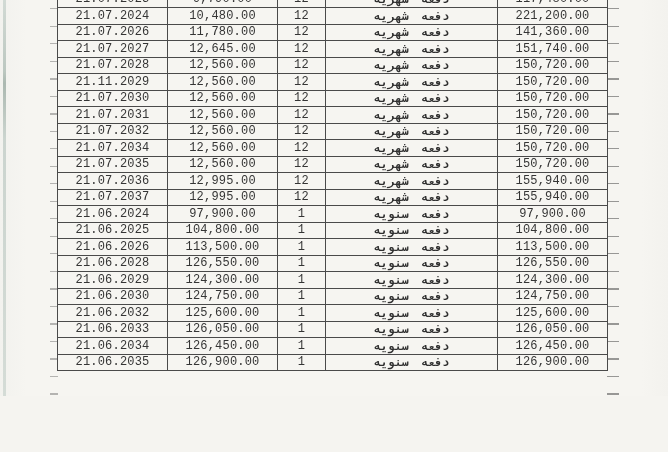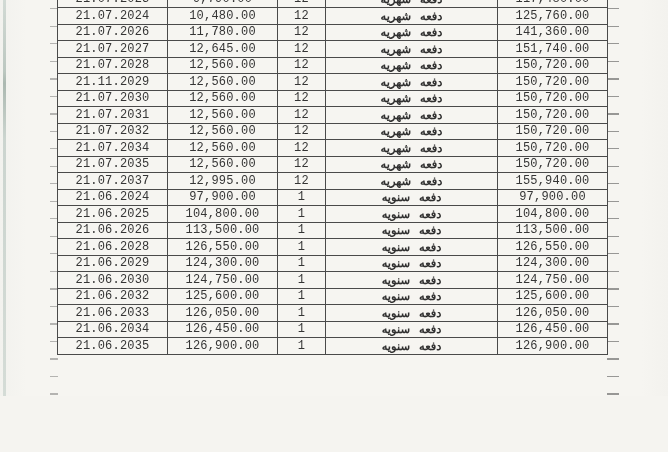--- a/index.html
+++ b/index.html
@@ -45,21 +45,21 @@
     padding: 0;
     text-align: center;
     vertical-align: middle;
     font-size: 12px;
     color: #353535;
     letter-spacing: 0.2px;
     white-space: nowrap;
     overflow: hidden;
   }
   td.type-cell {
-    font-family: Liberation Serif, serif;
+    font-family: Liberation Mono, monospace;
     font-weight: bold;
     font-size: 11.5px;
     word-spacing: 6px;
     color: #303030;
   }
   
   .rule-overhang {
     position: absolute;
     top: -9.5px;
     height: 474px;
@@ -96,21 +96,21 @@
     <td>9,790.00</td>
     <td>12</td>
     <td class="type-cell">دفعه شهريه</td>
     <td>117,480.00</td>
   </tr>
           <tr>
     <td>21.07.2024</td>
     <td>10,480.00</td>
     <td>12</td>
     <td class="type-cell">دفعه شهريه</td>
-    <td>125,760.00</td>
+    <td>221,200.00</td>
   </tr>
           <tr>
     <td>21.07.2026</td>
     <td>11,780.00</td>
     <td>12</td>
     <td class="type-cell">دفعه شهريه</td>
     <td>141,360.00</td>
   </tr>
           <tr>
     <td>21.07.2027</td>
@@ -160,20 +160,27 @@
     <td>12</td>
     <td class="type-cell">دفعه شهريه</td>
     <td>150,720.00</td>
   </tr>
           <tr>
     <td>21.07.2035</td>
     <td>12,560.00</td>
     <td>12</td>
     <td class="type-cell">دفعه شهريه</td>
     <td>150,720.00</td>
+  </tr>
+          <tr>
+    <td>21.07.2036</td>
+    <td>12,995.00</td>
+    <td>12</td>
+    <td class="type-cell">دفعه شهريه</td>
+    <td>155,940.00</td>
   </tr>
           <tr>
     <td>21.07.2037</td>
     <td>12,995.00</td>
     <td>12</td>
     <td class="type-cell">دفعه شهريه</td>
     <td>155,940.00</td>
   </tr>
           <tr>
     <td>21.06.2024</td>

